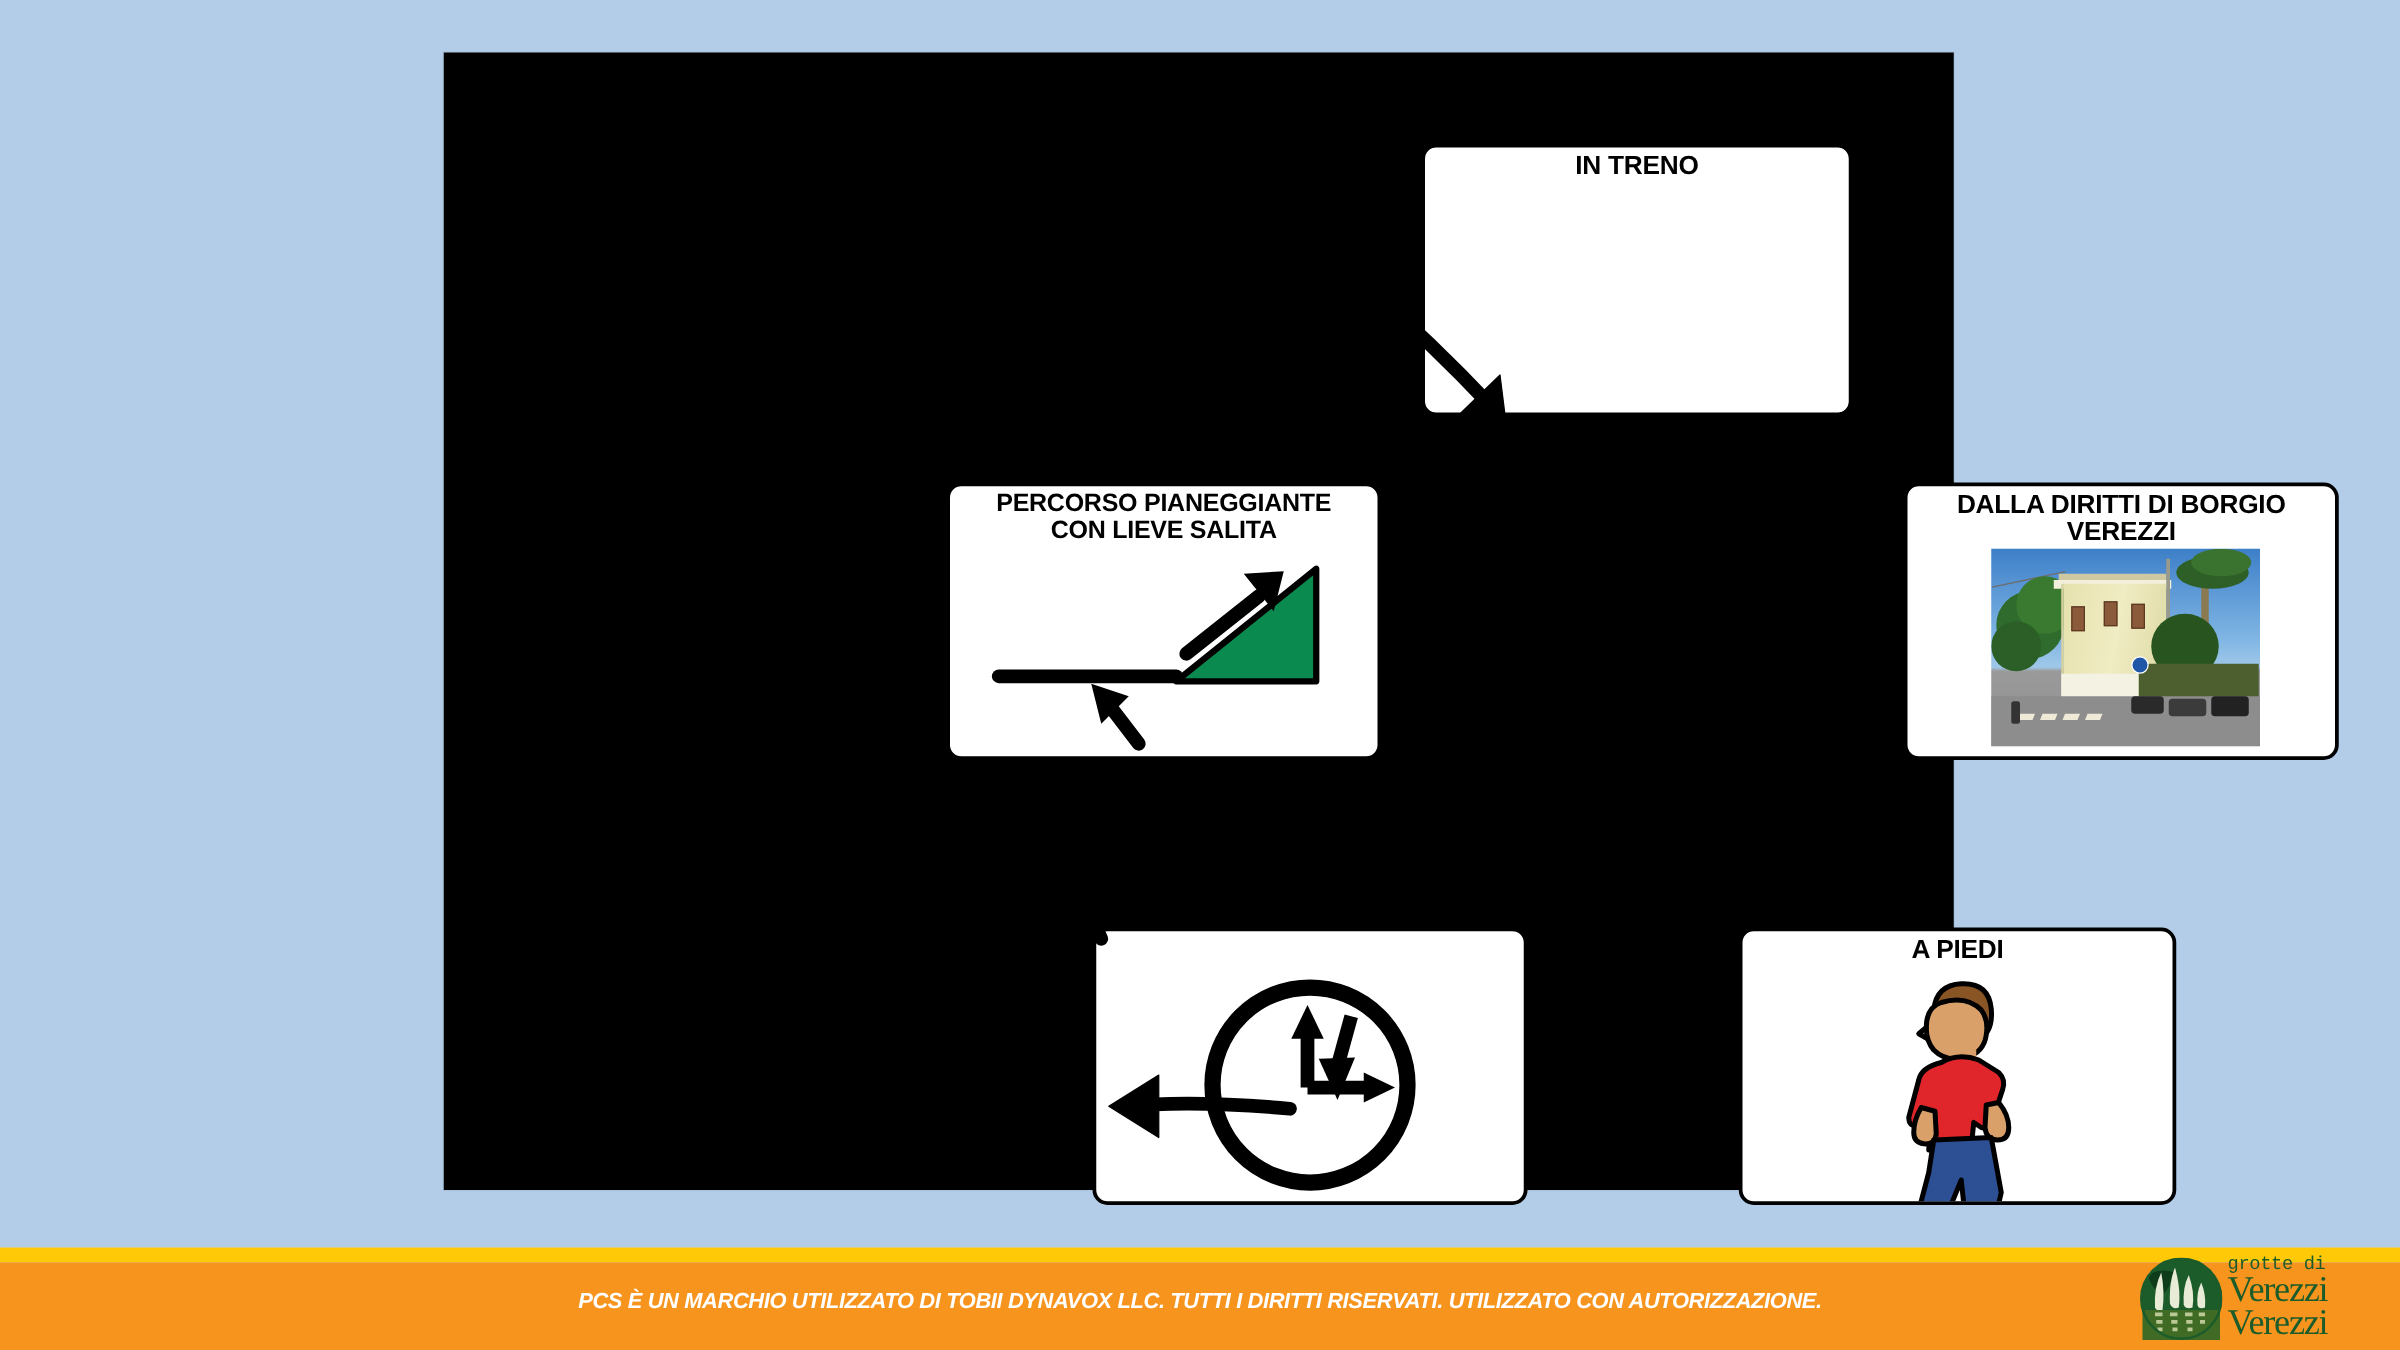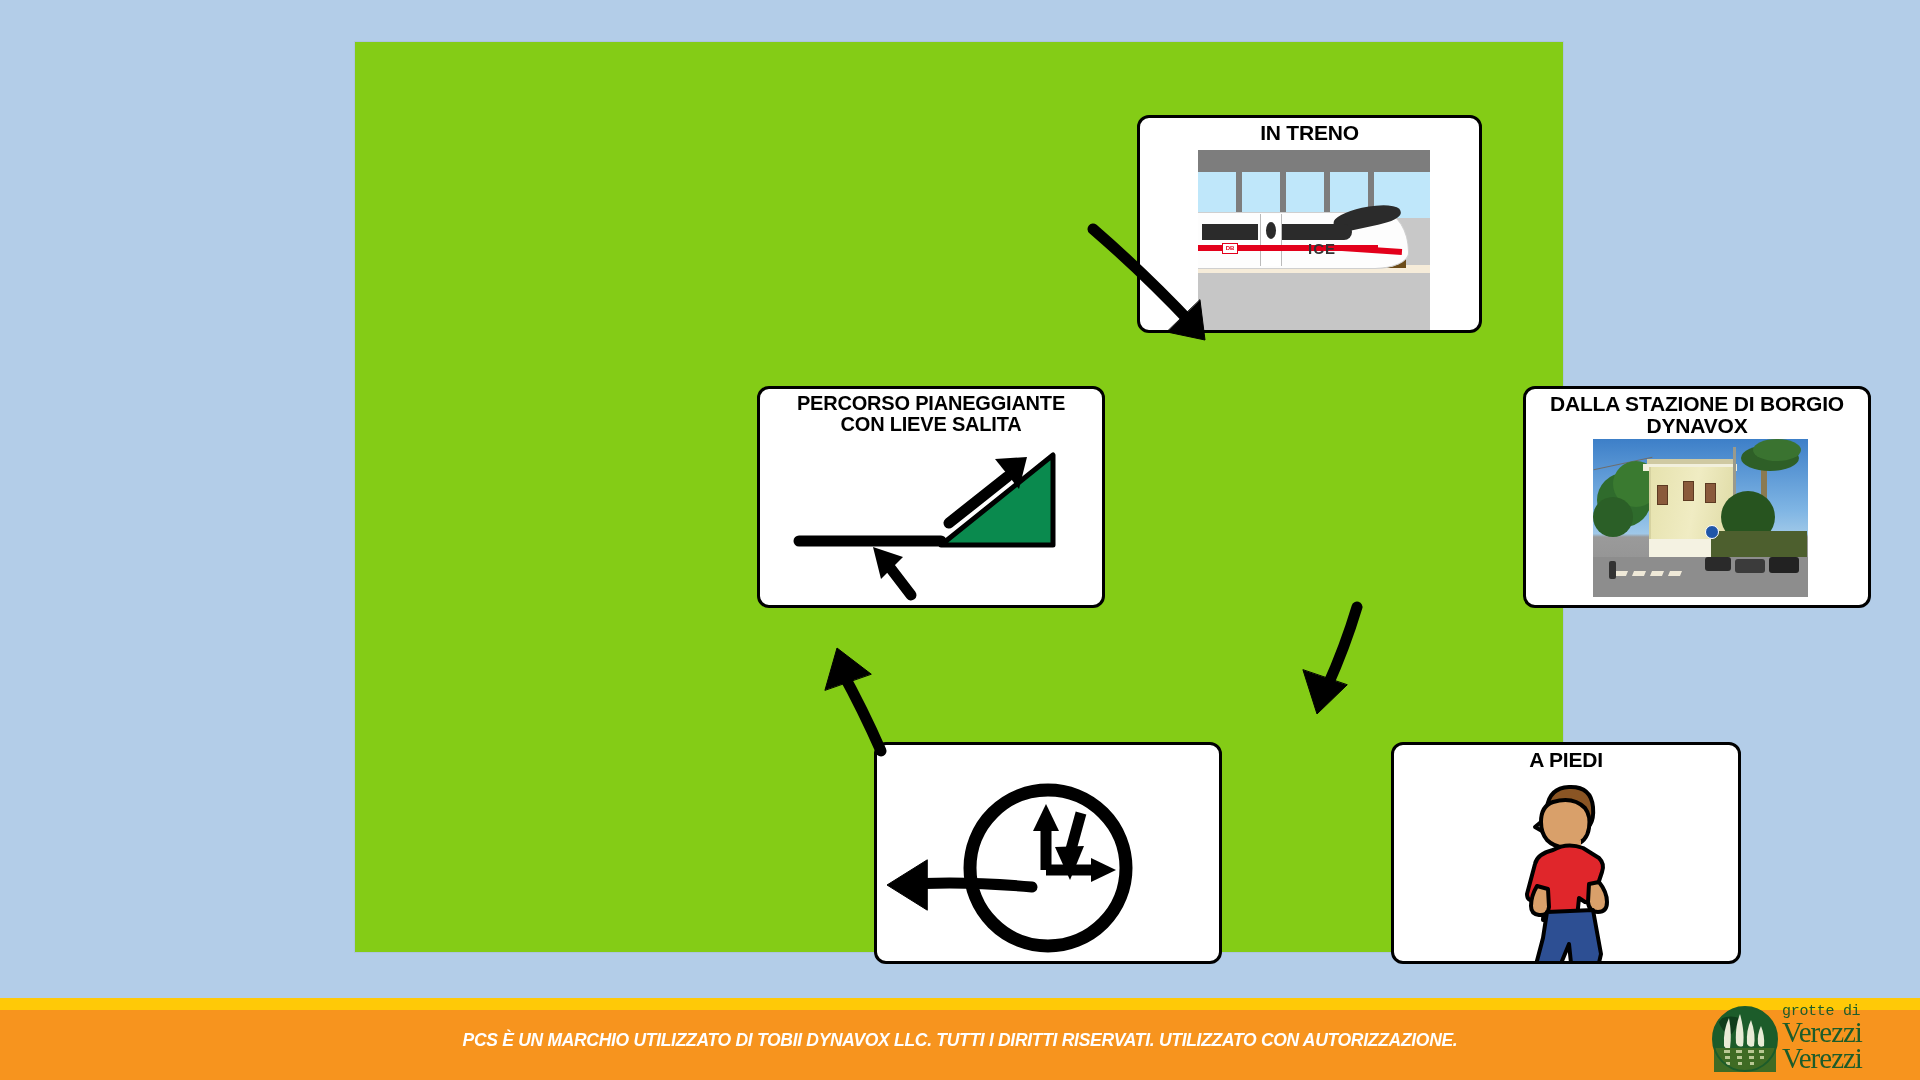--- a/index.html
+++ b/index.html
@@ -6,21 +6,21 @@
   body{
     width:1920px;height:1080px;overflow:hidden;
     background:#b3cde8;
     font-family:"Liberation Sans", sans-serif;
     position:relative;
   }
   
   #slide{
     position:absolute;
     left:355px; top:42px; width:1208px; height:910px;
-    background:#84cc16;
+    background:#000000;
     box-shadow:0 0 0 1px rgba(0,0,0,0.04);
   }
   
   .card{
     position:absolute;
     background:#ffffff;
     border:3px solid #000;
     border-radius:12px;
     box-sizing:border-box;
     overflow:hidden;
@@ -142,45 +142,24 @@
   #logo-line2{font-size:29px;line-height:26px;font-weight:normal;letter-spacing:-1px;font-family:"Liberation Serif", serif;}
   #logo-line3{font-size:29px;line-height:26px;font-weight:normal;letter-spacing:-1px;font-family:"Liberation Serif", serif;}
 </style>
 </head>
 <body>
 
 <div id="slide">
 
   <div class="card" id="card-treno">
     <div class="card-title">IN TRENO</div>
-    <div id="treno-photo">
-      <div class="t-roof"></div>
-      <div class="t-glass"></div>
-      <div class="t-mull" style="left:38px;"></div>
-      <div class="t-mull" style="left:82px;"></div>
-      <div class="t-mull" style="left:126px;"></div>
-      <div class="t-mull" style="left:170px;"></div>
-      <div class="t-ground"></div>
-      <div class="t-platform"></div>
-      <div class="t-dirt"></div>
-      <div class="t-body"></div>
-      <div class="t-nosedark"></div>
-      <div class="t-win w1"></div>
-      <div class="t-win w2"></div>
-      <div class="t-door"></div>
-      <div class="t-doorwin"></div>
-      <div class="t-stripe"></div>
-      <div class="t-stripe2"></div>
-      <div class="t-db" style="font-size:6px;color:#e3001b;text-align:center;line-height:9px;font-weight:bold;">DB</div>
-      <div class="t-ice">ICE</div>
-    </div>
   </div>
 
   <div class="card" id="card-stazione">
-    <div class="card-title">DALLA STAZIONE DI BORGIO DYNAVOX</div>
+    <div class="card-title">DALLA DIRITTI DI BORGIO VEREZZI</div>
     <div id="stazione-photo">
       <div class="s-wire"></div>
       <div class="s-tree" style="left:4px;top:34px;width:54px;height:54px;"></div>
       <div class="s-tree" style="left:20px;top:22px;width:46px;height:46px;background:#3a7a30;"></div>
       <div class="s-tree" style="left:0px;top:58px;width:40px;height:40px;background:#2b5f27;"></div>
       <div class="s-roof"></div>
       <div class="s-cornice"></div>
       <div class="s-building"></div>
       <div class="s-win" style="left:64px;top:46px;"></div>
       <div class="s-win" style="left:90px;top:42px;"></div>

